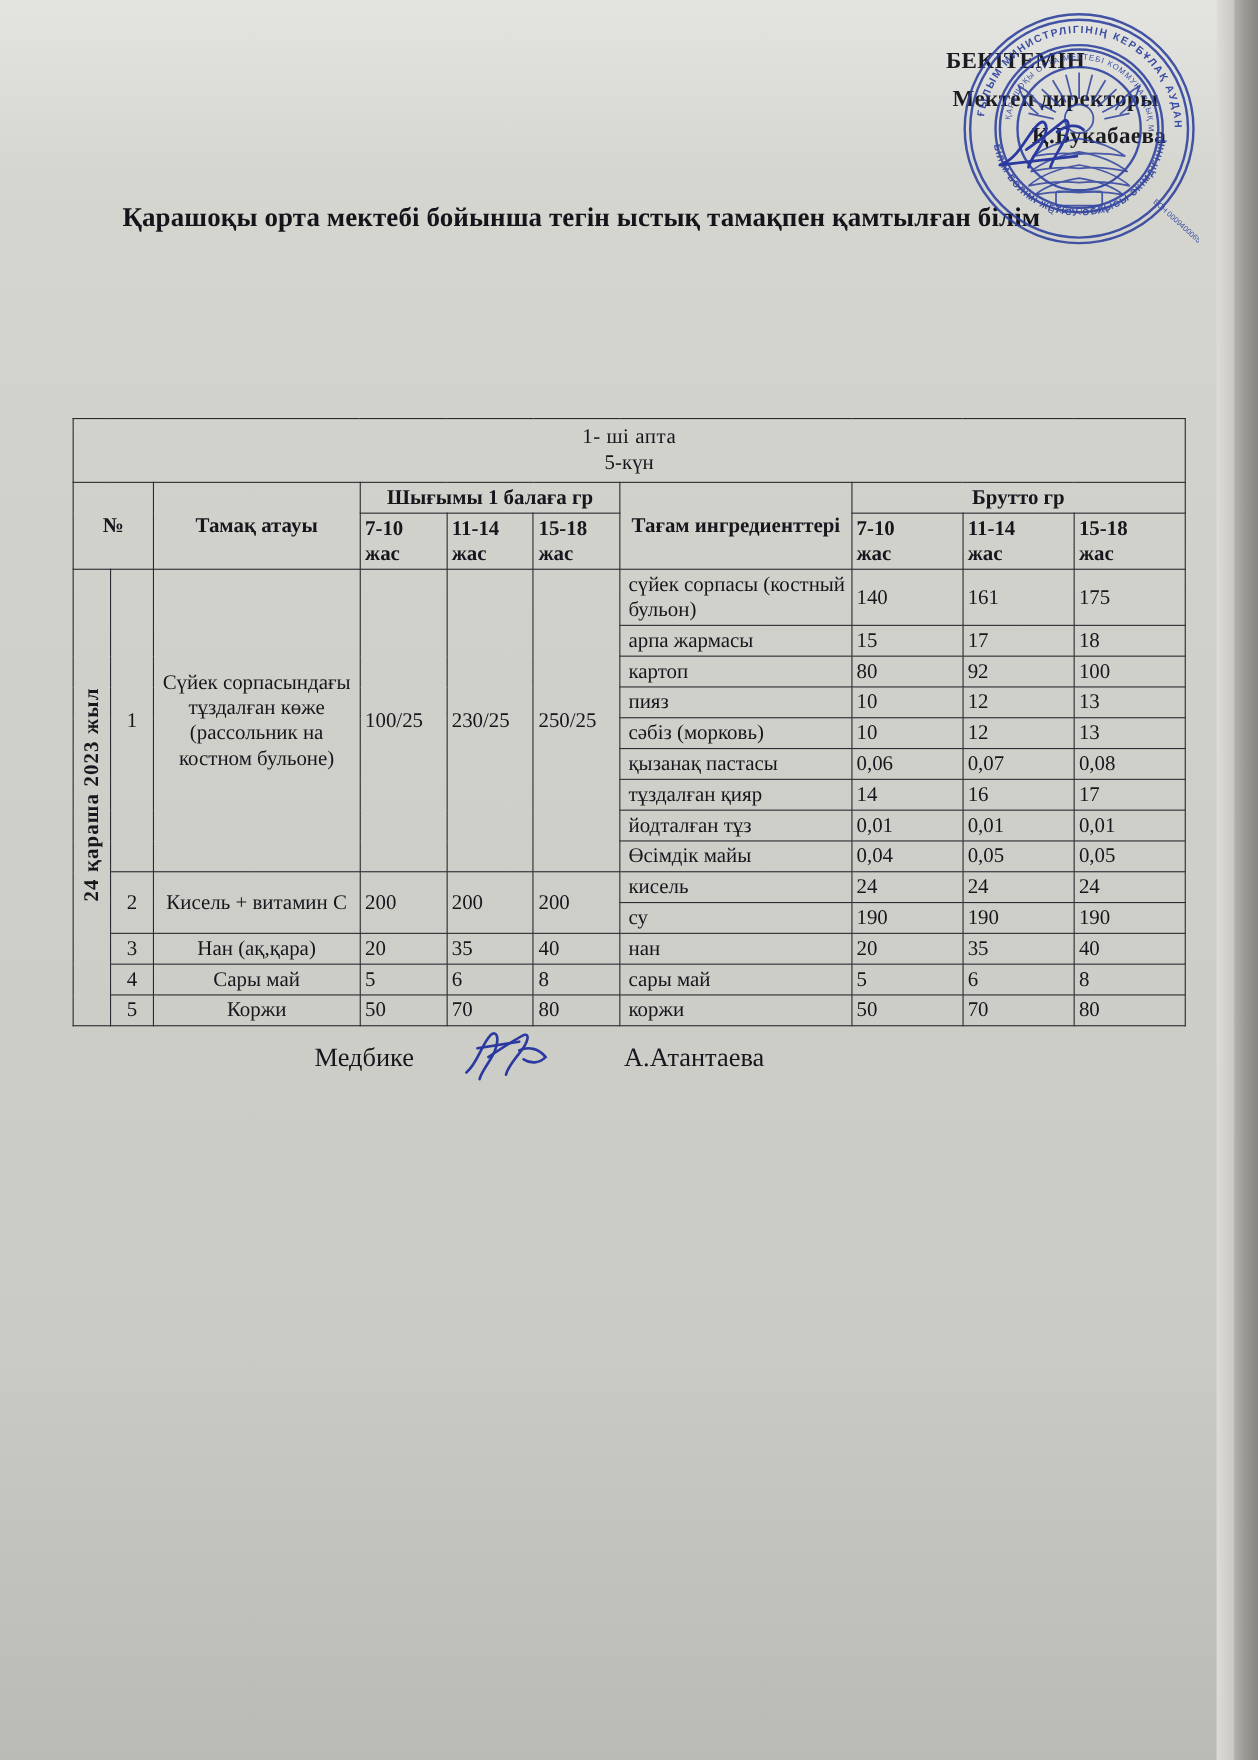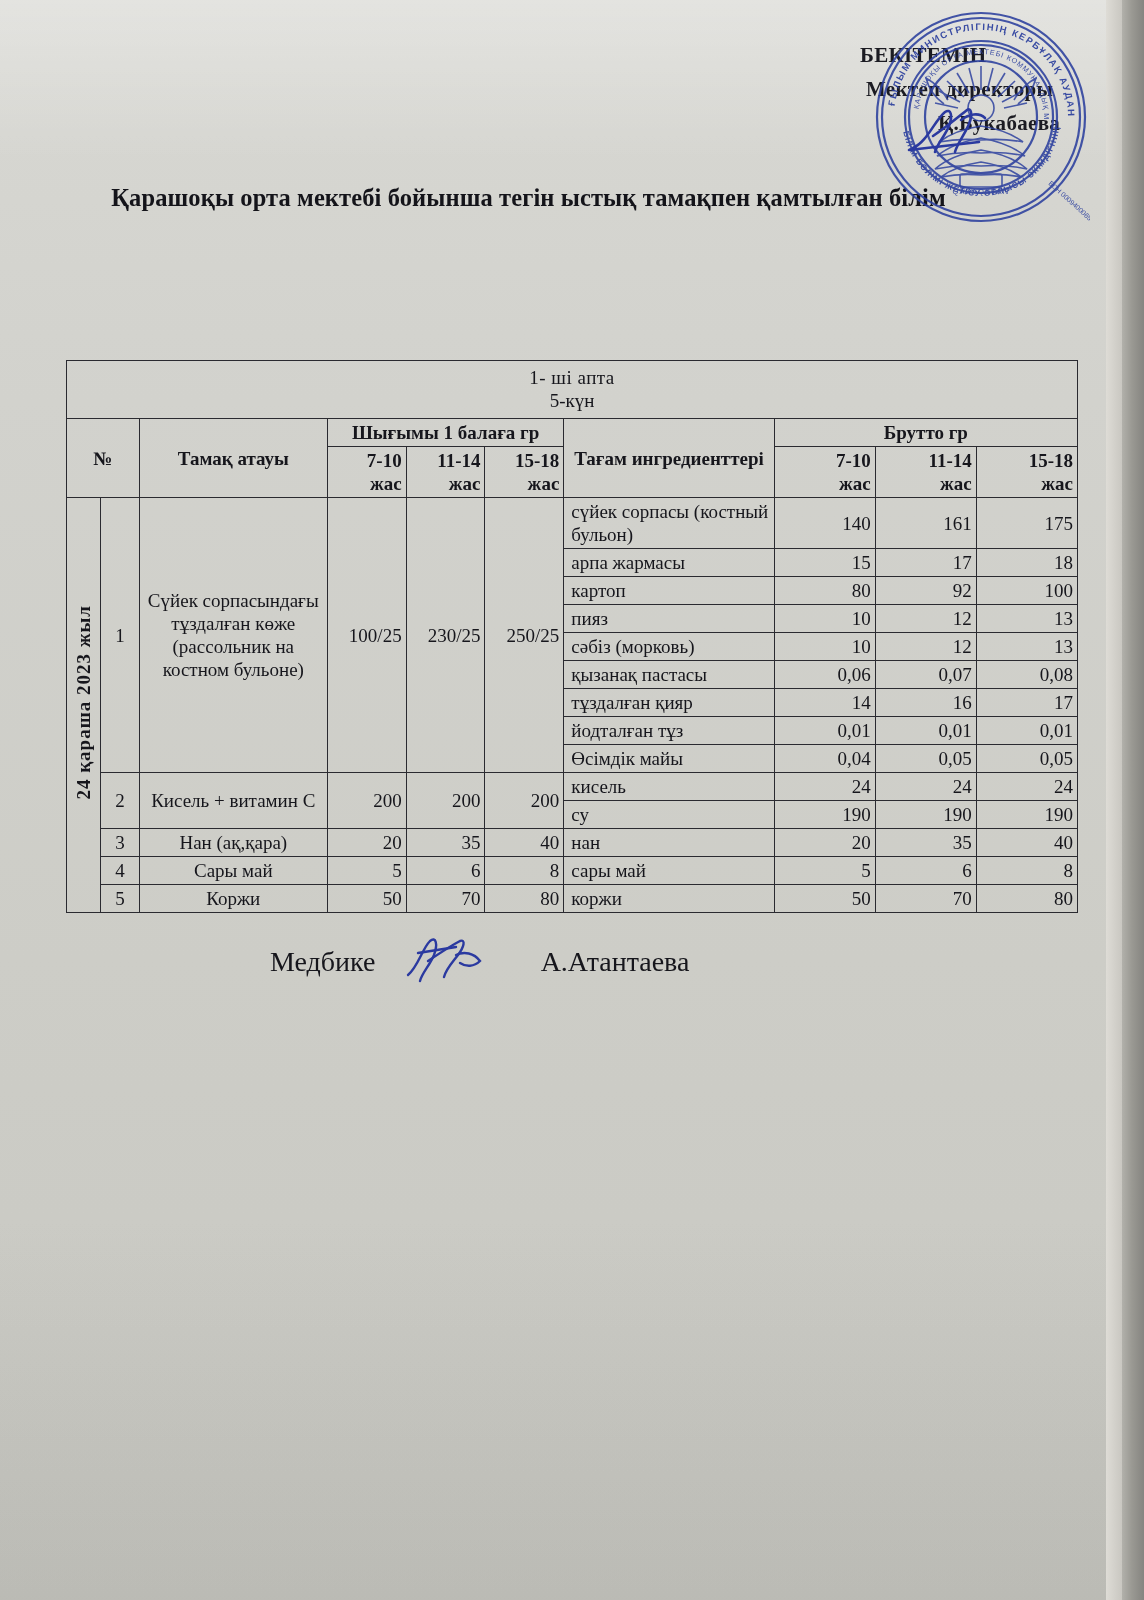--- a/index.html
+++ b/index.html
@@ -96,21 +96,21 @@
     z-index: 2;
   }
   .title .l1 { padding-right: 18px; }
   .title .l2 { }
   .title .l3 { }
   .title .l4 { letter-spacing: .4px; }
 
   
   .tbl-wrap {
     position: absolute;
-    left: 66px; top: 360px;
+    left: 66px; top: 380px;
     width: 888px;
     z-index: 2;
     border-radius: 30px;
   }
   table.menu {
     border-collapse: collapse;
     width: 1012px;
     table-layout: fixed;
     background: transparent;
     color: #16161c;
@@ -129,28 +129,28 @@
     line-height: 25px;
     padding: 5px 0 6px 0 !important;
   }
   .hdr-top .wk { letter-spacing: .5px; }
   .hdr-main {
     text-align: center;
     font-weight: bold !important;
     font-size: 20px;
   }
   .hdr-sub {
-    text-align: right;
+    text-align: left;
     font-weight: bold !important;
     font-size: 19px;
     line-height: 23px;
   }
   .c-num  { text-align: center; }
   .c-name { text-align: center; }
-  .c-val  { text-align: right; }
+  .c-val  { text-align: left; }
   .c-ing  { text-align: left; padding-left: 7px !important; }
 
   .vert-date {
     width: 34px;
     text-align: center;
     padding: 0 !important;
   }
   .vert-date span {
     display: inline-block;
     writing-mode: vertical-rl;
@@ -165,24 +165,24 @@
   .w-date { width: 34px; }
   .w-num  { width: 38px; }
   .w-name { width: 186px; }
   .w-out  { width: 78px; }
   .w-ing  { width: 208px; }
   .w-br   { width: 100px; }
 
   
   .signatures {
     position: absolute;
-    left: 0; top: 945px;
+    left: 16px; top: 945px;
     width: 1000px;
     z-index: 2;
-    font-size: 28px;
+    font-size: 24px;
     color: #16161c;
   }
   .sig-row {
     display: flex;
     align-items: center;
     justify-content: center;
     height: 34px;
   }
   .sig-role { width: 128px; text-align: left; }
   .sig-mark { width: 96px; position: relative; height: 34px; }

